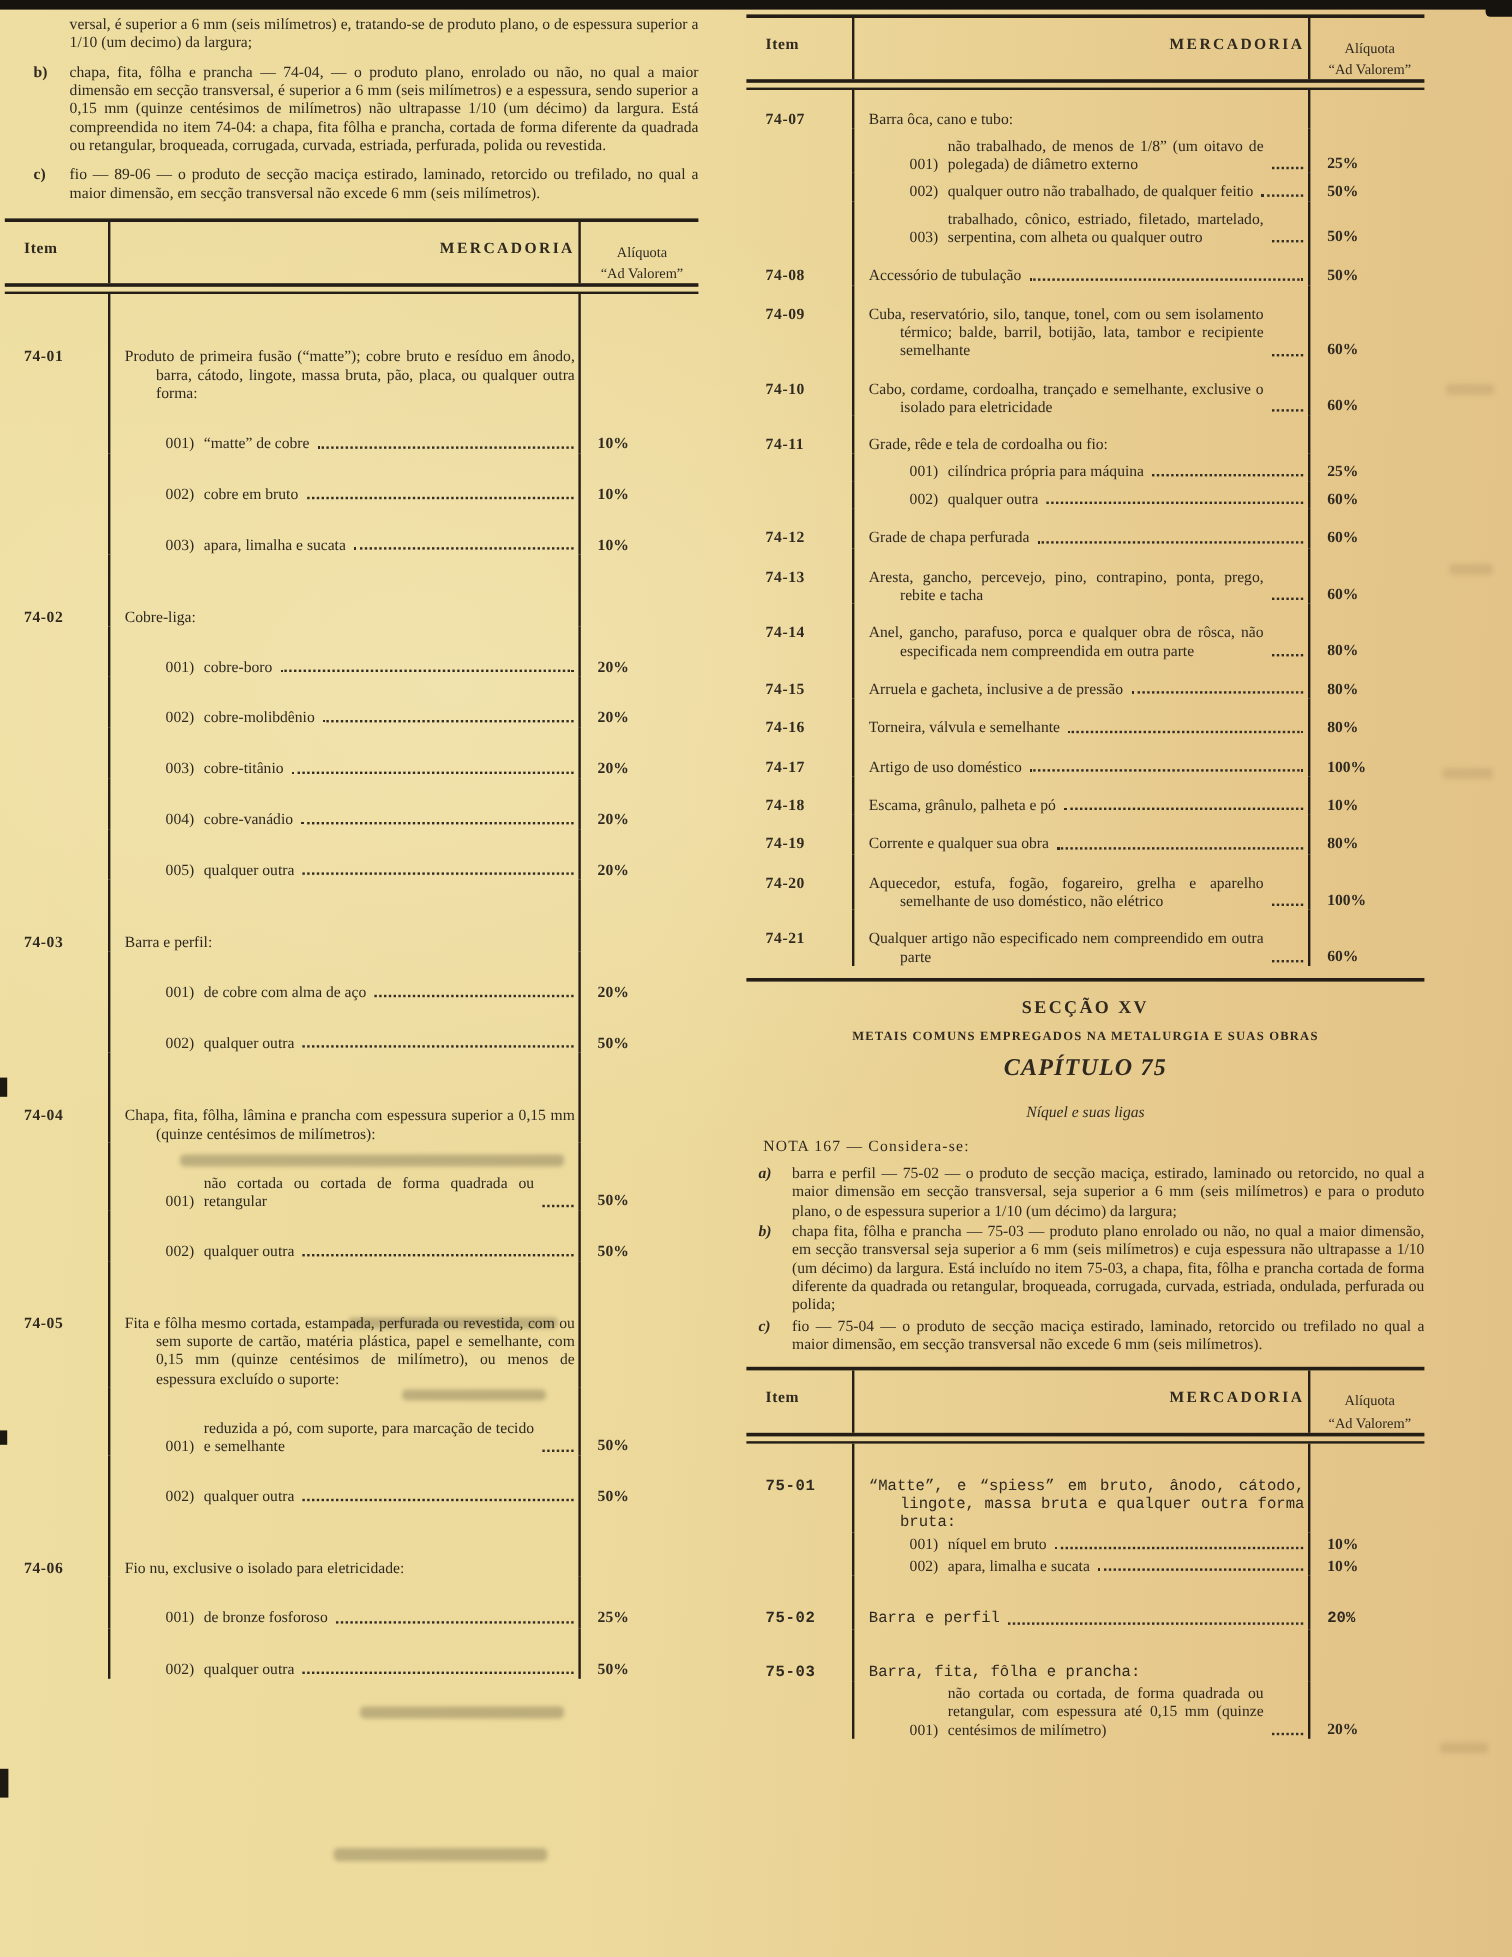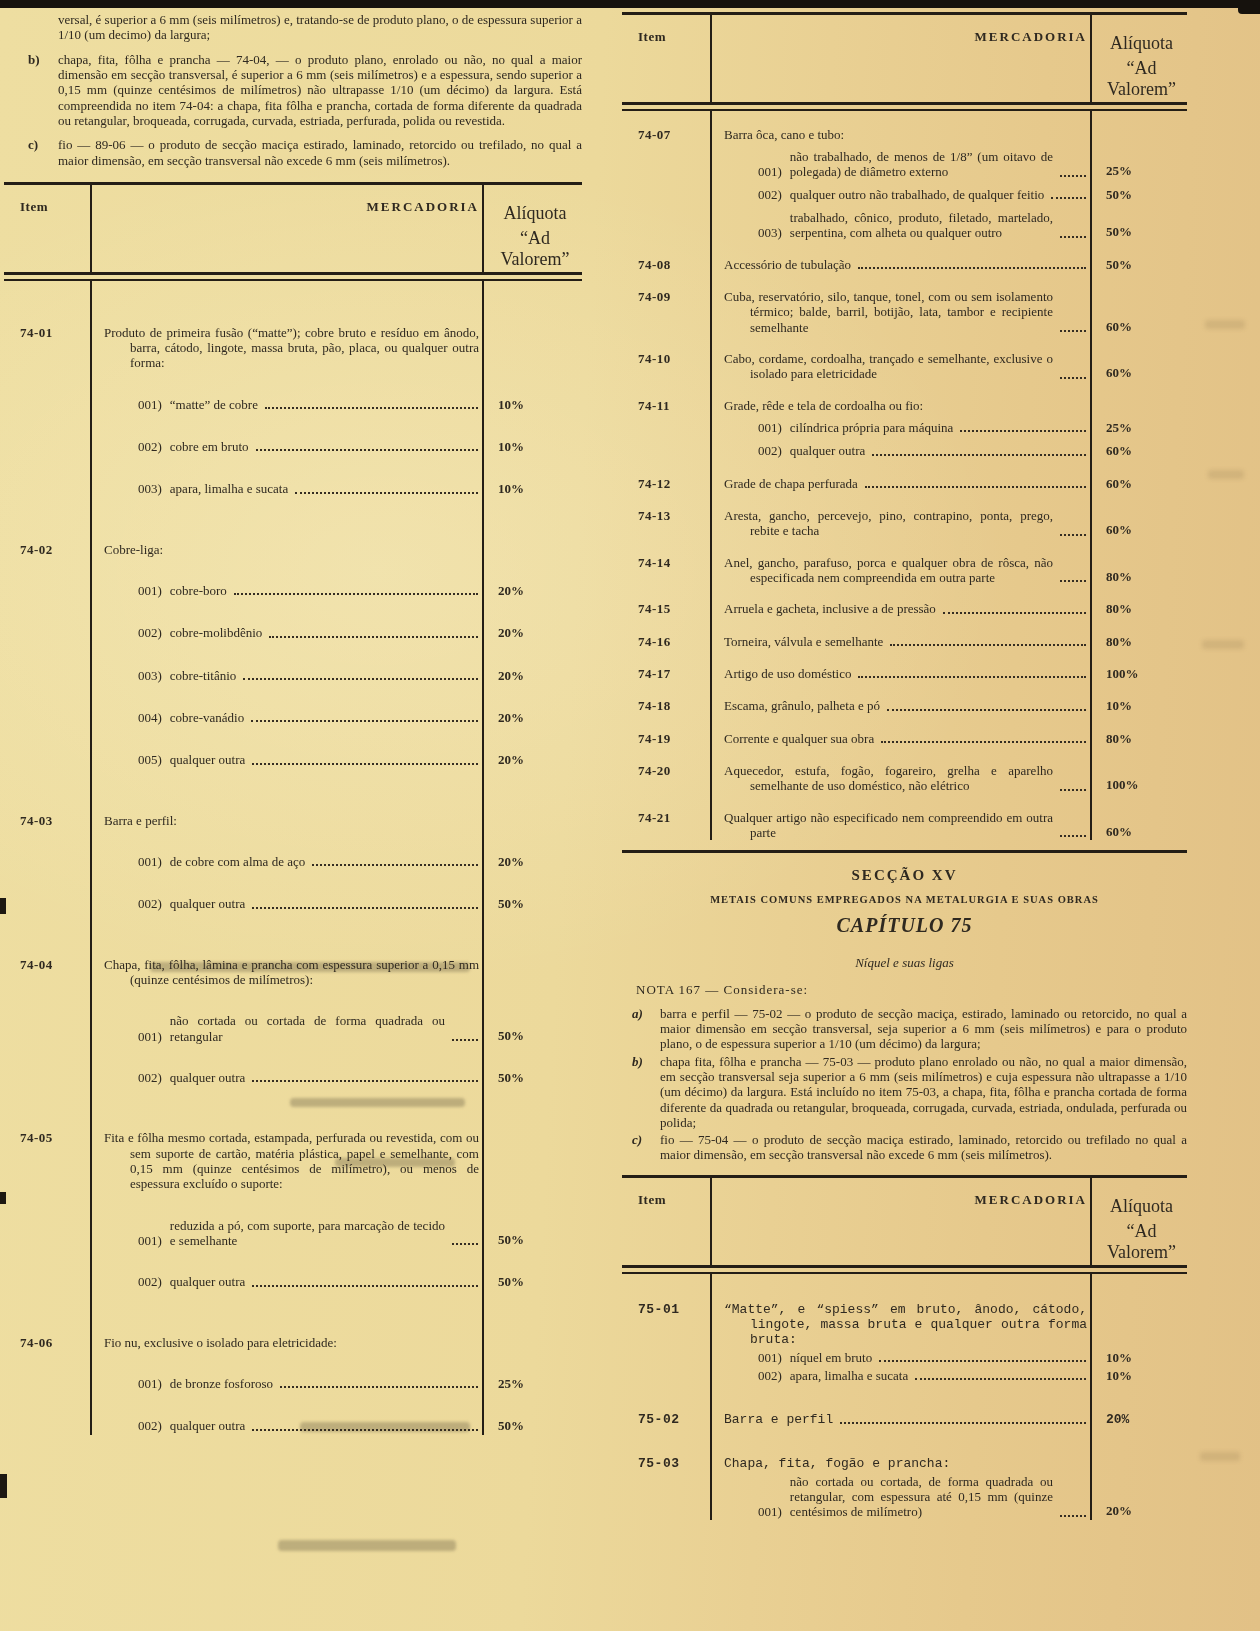--- a/index.html
+++ b/index.html
@@ -30,21 +30,21 @@
   .tbl{border-top:3px solid var(--rule);}
   .trow{display:grid;}
   .t-left .trow{grid-template-columns:88px 1fr 98px;}
   .t-right .trow{grid-template-columns:90px 1fr 95px;}
   .trow>.c1{border-right:2px solid var(--rule);font-weight:bold;padding-left:16px;letter-spacing:.5px;}
   .trow>.c2{border-right:2px solid var(--rule);padding-left:12px;padding-right:3px;}
   .trow>.c3{padding-left:14px;font-weight:bold;display:flex;align-items:flex-end;padding-bottom:1px;}
   .thead>div{padding-top:16px;padding-bottom:12px;}
   .thead .c1{font-weight:bold;padding-top:30px;}
   .thead .merc{text-align:right;font-weight:bold;letter-spacing:2px;padding-top:30px;}
-  .thead .ali{display:block;text-align:center;font-weight:normal;font-size:18px;padding-left:4px;}
+  .thead .ali{display:block;text-align:center;font-weight:normal;font-size:12px;padding-left:4px;}
   .thead .ali>div{margin-top:4px;}
   .dblrule{height:4px;border-top:3px solid var(--rule);border-bottom:2px solid var(--rule);}
   .descflex{display:flex;align-items:flex-end;}
   .dtext{flex:0 1 auto;text-indent:-26px;padding-left:26px;text-align:justify;}
   .subline{display:flex;align-items:flex-end;padding-left:34px;}
   .sn{flex:none;margin-right:8px;}
   .st{flex:0 1 auto;text-align:justify;}
   .leader{flex:1 0 26px;height:0;border-bottom:2.5px dotted var(--dot);margin:0 1px 3px 7px;}
   
   .roomy .main>div{padding-top:44px;}
@@ -380,21 +380,21 @@
                 <div class="leader"></div>
               </div>
             </div>
             <div class="c3 rate">50%</div>
           </div>
           <div class="trow sub">
             <div class="c1"></div>
             <div class="c2">
               <div class="subline">
                 <div class="sn">003)</div>
-                <div class="st">trabalhado, cônico, produto, filetado, martelado, serpentina, com alheta ou qualquer outro</div>
+                <div class="st">trabalhado, cônico, estriado, filetado, martelado, serpentina, com alheta ou qualquer outro</div>
                 <div class="leader"></div>
               </div>
             </div>
             <div class="c3 rate">50%</div>
           </div>
           <div class="trow main">
             <div class="c1">74-08</div>
             <div class="c2">
               <div class="descflex">
                 <div class="dtext">Accessório de tubulação</div>
@@ -634,21 +634,21 @@
                   <div class="dtext">Barra e perfil</div>
                   <div class="leader"></div>
                 </div>
               </div>
               <div class="c3 rate">20%</div>
             </div>
             <div class="trow main">
               <div class="c1">75-03</div>
               <div class="c2">
                 <div class="descflex">
-                  <div class="dtext">Chapa, fita, fogão e prancha:</div>
+                  <div class="dtext">Barra, fita, fôlha e prancha:</div>
                 </div>
               </div>
               <div class="c3 rate"></div>
             </div>
             <div class="trow sub">
               <div class="c1"></div>
               <div class="c2">
                 <div class="subline">
                   <div class="sn">001)</div>
                   <div class="st">não cortada ou cortada, de forma quadrada ou retangular, com espessura até 0,15 mm (quinze centésimos de milímetro)</div>

